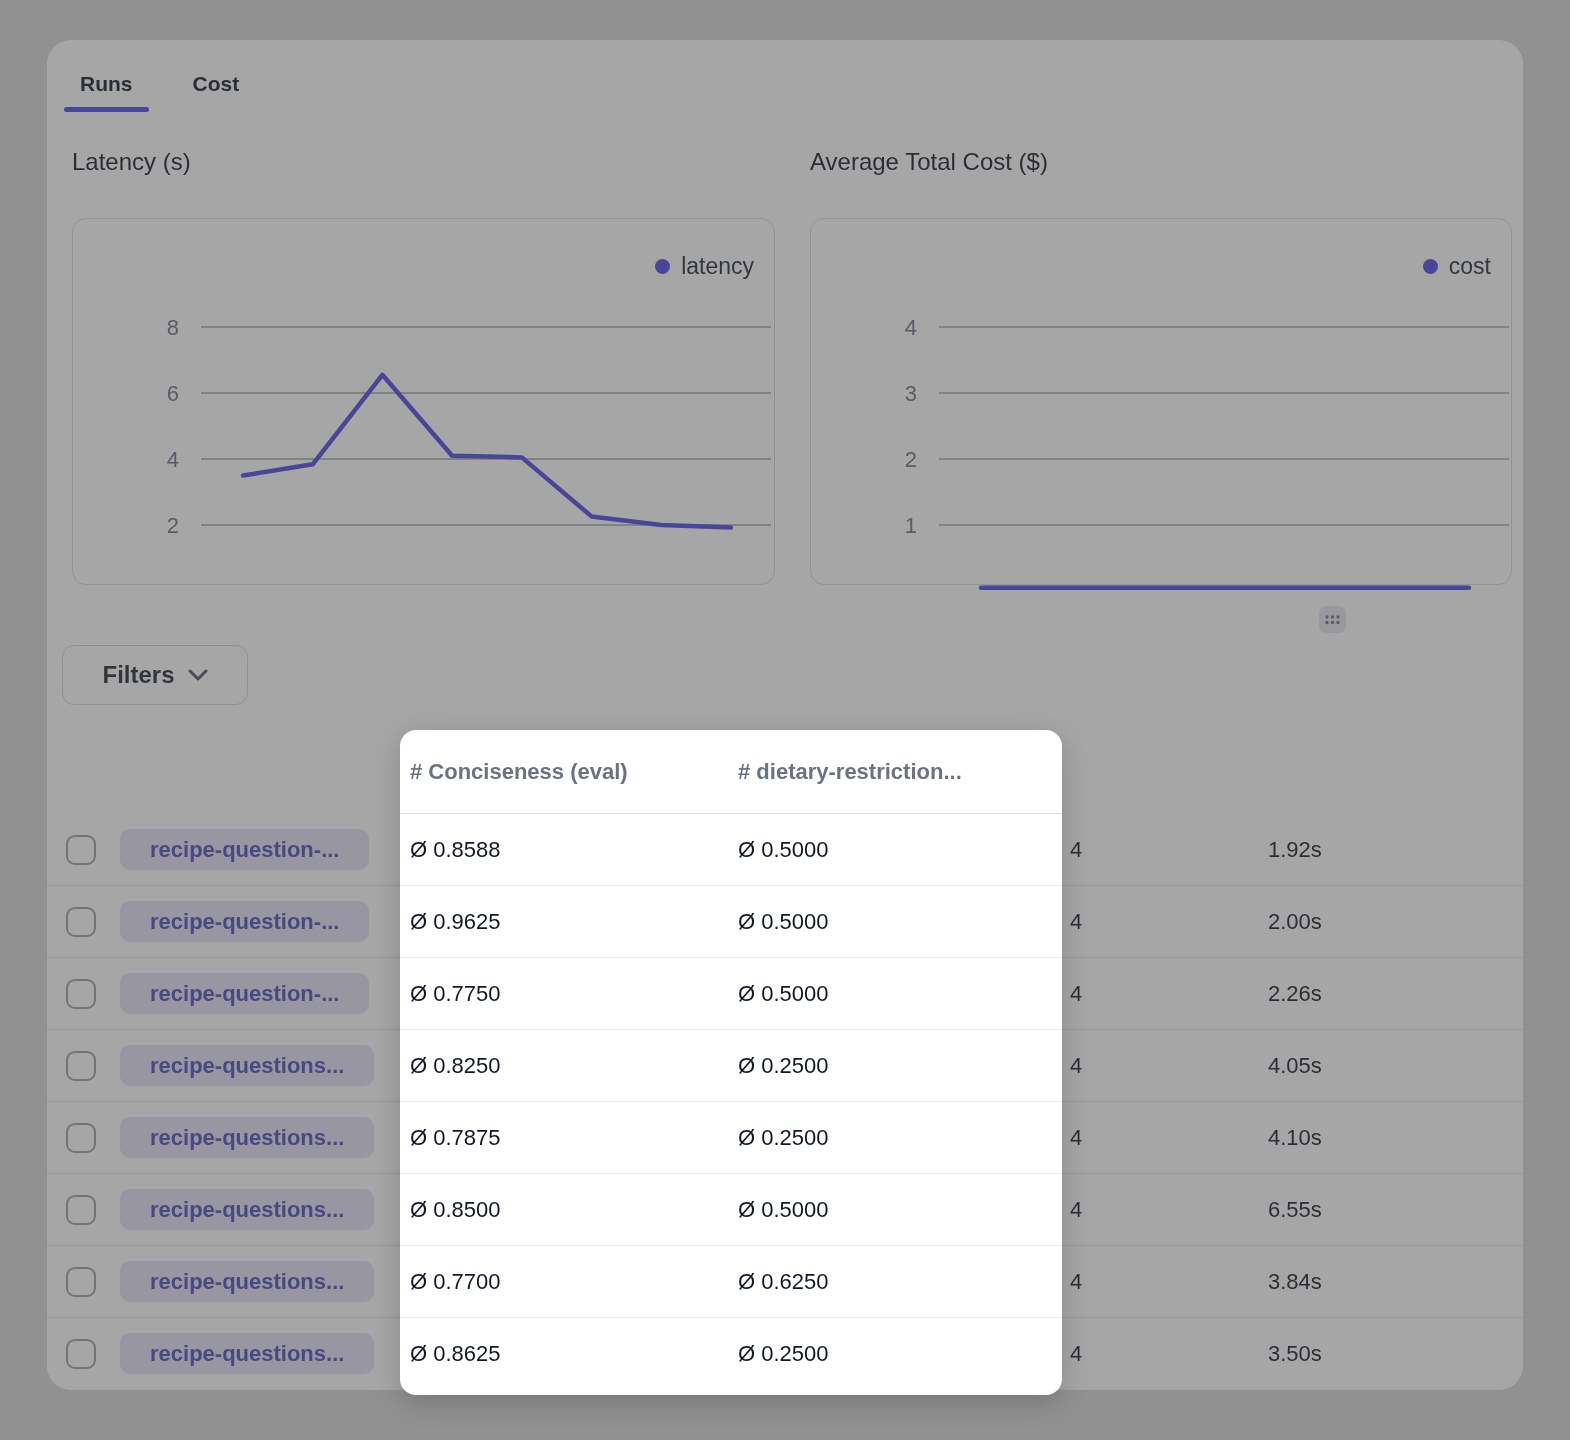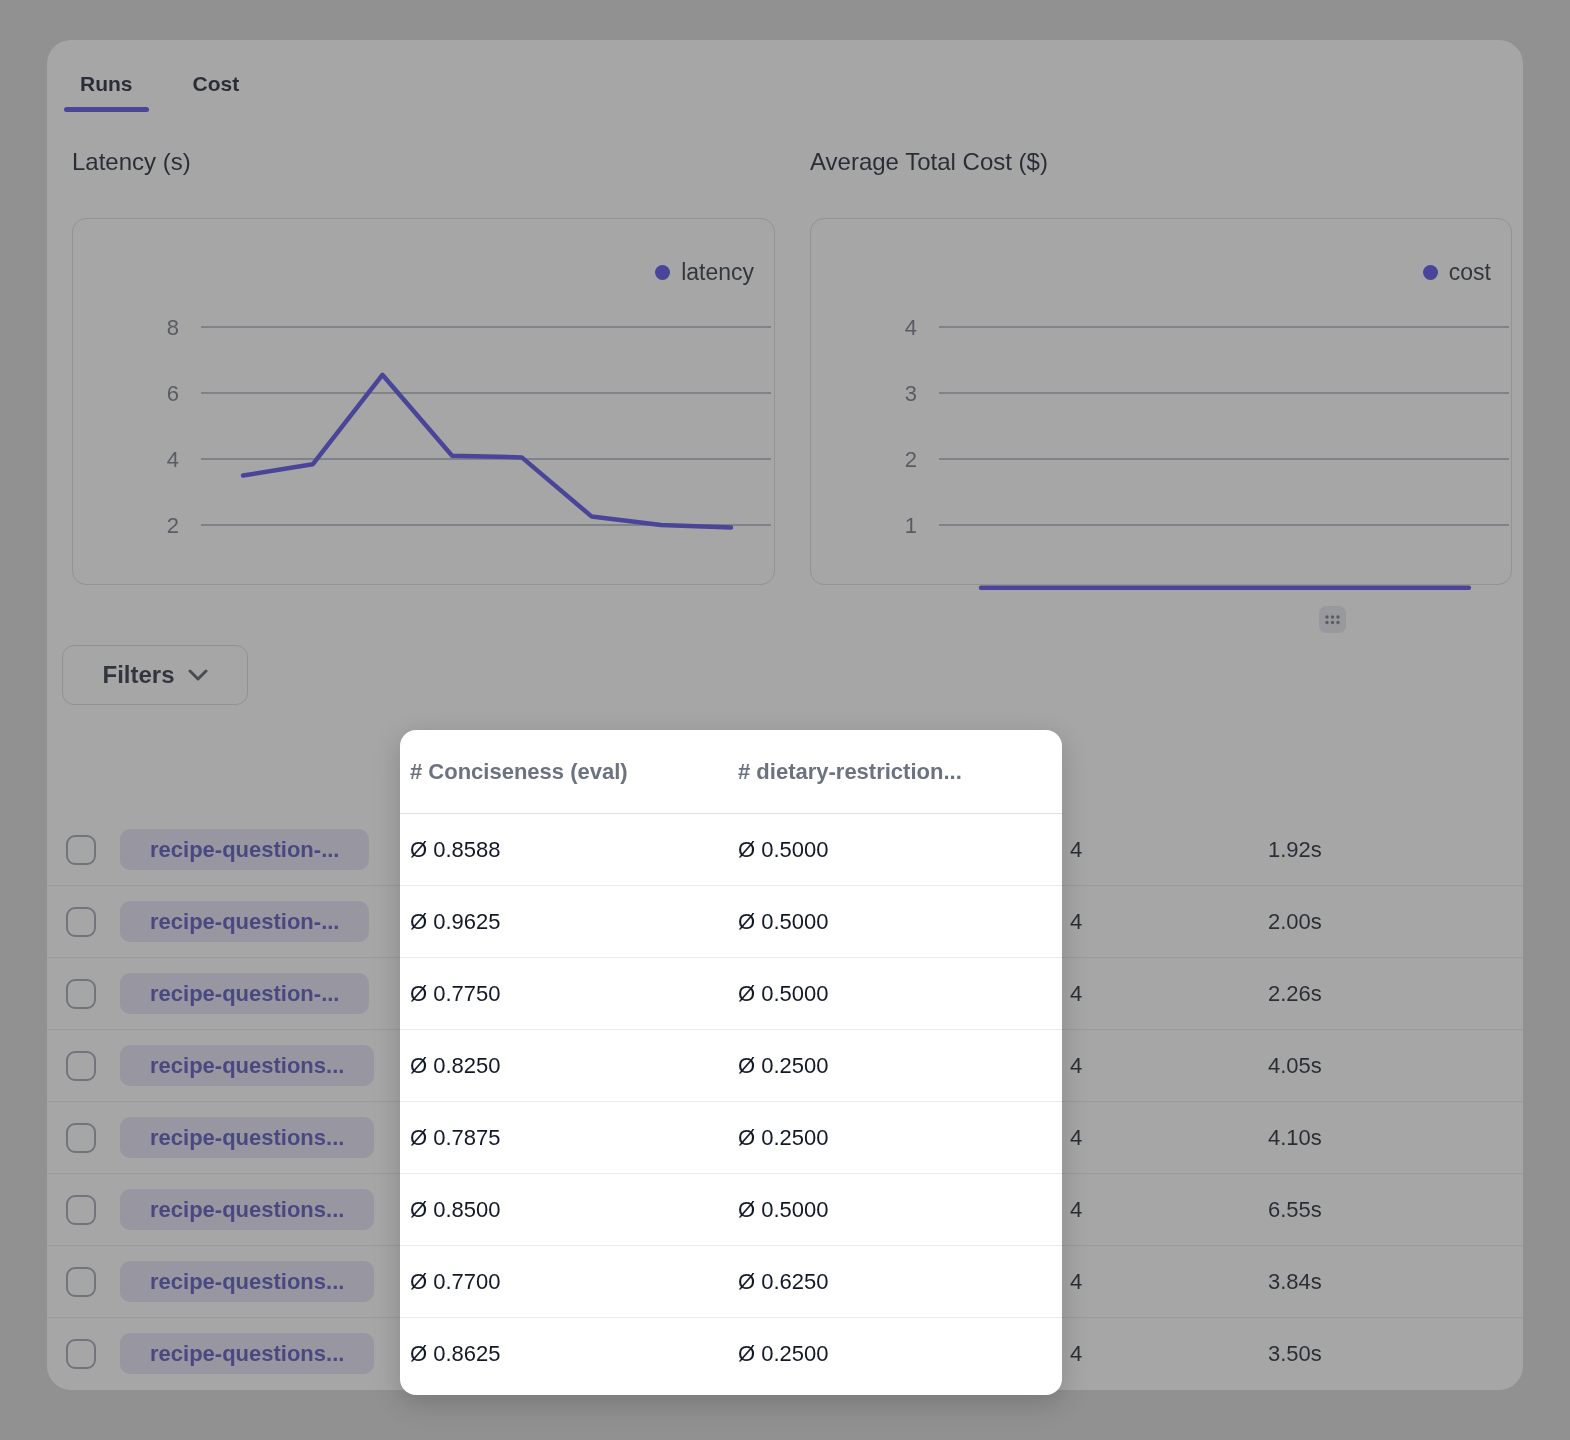--- a/index.html
+++ b/index.html
@@ -15,21 +15,21 @@
 
   
   .chart-title{position:absolute;top:108px;font-size:24px;font-weight:400;color:#111827}
   .title-latency{left:25px}
   .title-cost{left:763px}
   .panel{position:absolute;top:178px;width:703px;height:367px;border:1.5px solid #d8dade;border-radius:14px}
   .panel-latency{left:25px}
   .panel-cost{left:763px;width:702px}
   .panel svg{position:absolute;left:0;top:0;overflow:visible}
   svg text{font-family:"Liberation Sans",sans-serif}
-  .legend{position:absolute;top:40px;right:20px;display:flex;align-items:center;gap:11px;font-size:23px;color:#1f2937}
+  .legend{position:absolute;top:34px;right:20px;display:flex;align-items:center;gap:11px;font-size:23px;color:#1f2937}
   .legend .dot{width:15px;height:15px;border-radius:50%;background:var(--accent)}
 
   .drag-handle{position:absolute;left:1272px;top:566px;width:27px;height:27px;border-radius:7px;background:#e6e7ed;display:flex;align-items:center;justify-content:center;cursor:grab}
 
   
   .filters-btn{position:absolute;left:15px;top:605px;width:186px;height:60px;border:1.5px solid #d4d7dd;border-radius:12px;background:#fff;display:flex;align-items:center;justify-content:center;gap:13px;font-size:24px;font-weight:600;color:#1f2937;cursor:pointer}
 
   
   .thead{position:absolute;left:0;top:700px;width:100%;height:74px;border-top:1px solid #e7e8ec;border-bottom:1px solid #dcdee3}
   .tbody{position:absolute;left:0;top:774px;width:100%}

